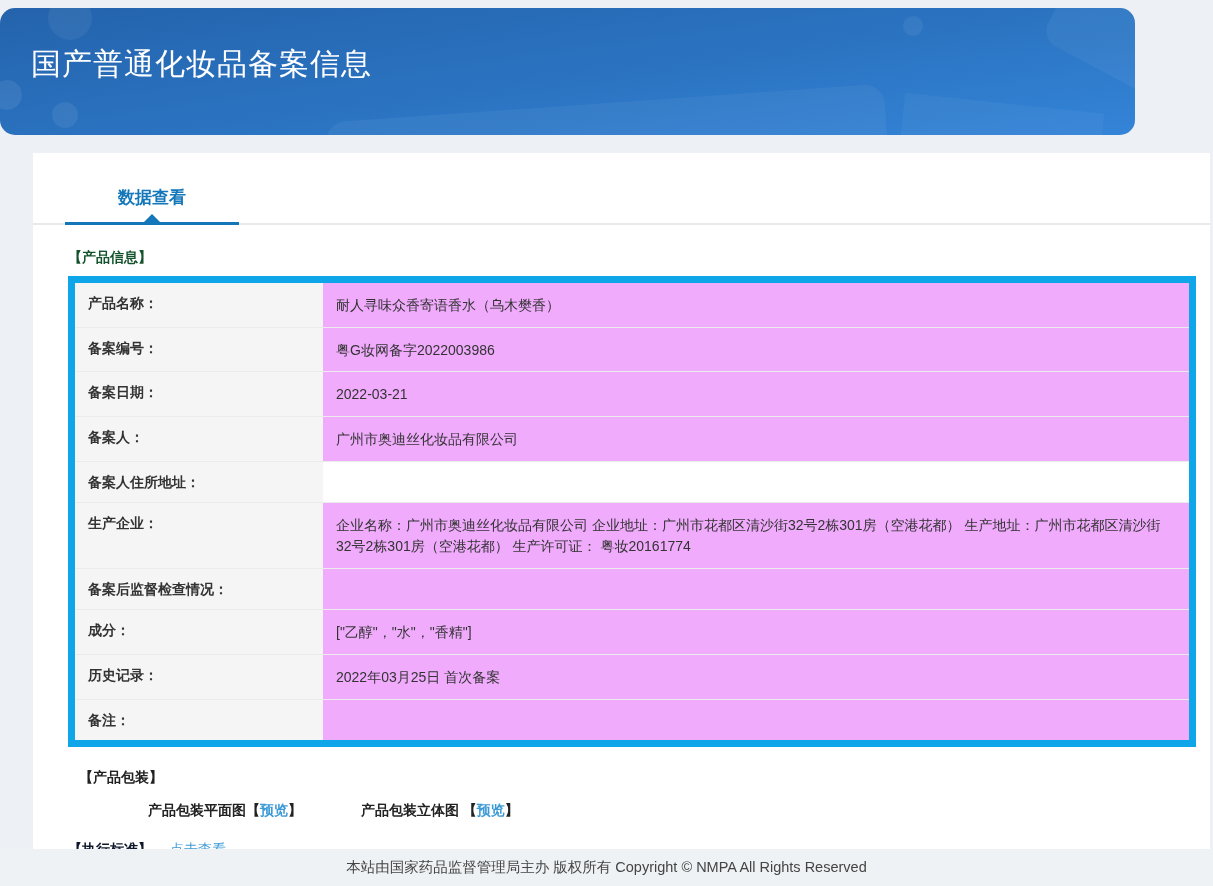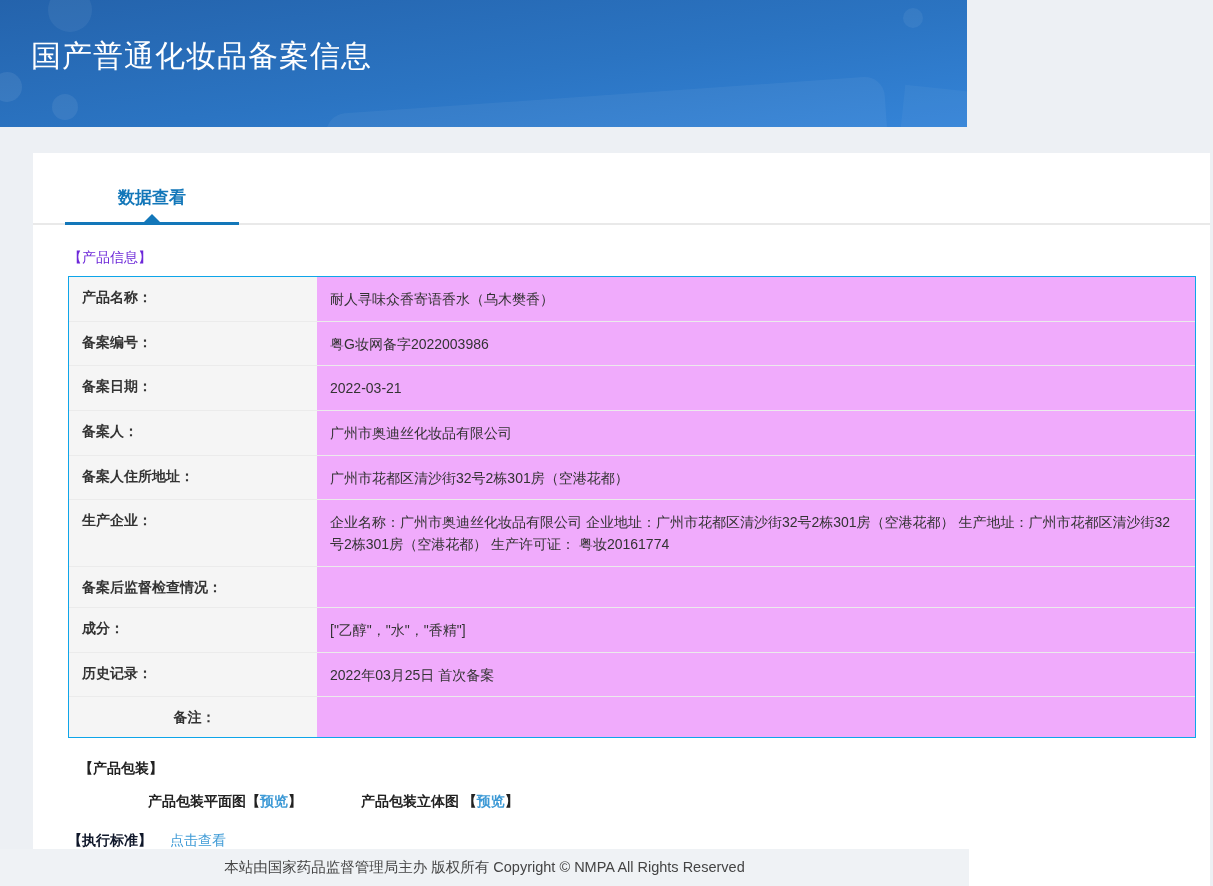--- a/index.html
+++ b/index.html
@@ -5,24 +5,25 @@
   * { box-sizing: border-box; margin: 0; padding: 0; }
   html, body {
     width: 1213px; height: 886px;
     font-family: "Liberation Sans", "DejaVu Sans", sans-serif;
     background: #edf0f4;
     position: relative;
     overflow: hidden;
   }
   
   .header {
-    position: absolute; left: 0; top: 0;
-    width: 967px; height: 127px;
+    position: absolute; left: 0; top: 8px;
+    width: 1135px; height: 127px;
     background: linear-gradient(172deg, #2463ac 0%, #2b74c2 55%, #3484d8 100%);
     overflow: hidden;
+    border-radius: 15px;
   }
   .header .deco { position: absolute; background: rgba(255,255,255,0.06); }
   .deco.c1 { width: 44px; height: 44px; border-radius: 50%; left: 48px; top: -12px; }
   .deco.c2 { width: 30px; height: 30px; border-radius: 50%; left: -8px; top: 72px; background: rgba(255,255,255,0.08); }
   .deco.c3 { width: 26px; height: 26px; border-radius: 50%; left: 52px; top: 94px; background: rgba(255,255,255,0.07); }
   .deco.c4 { width: 20px; height: 20px; border-radius: 50%; left: 903px; top: 8px; }
   .deco.p1 { width: 220px; height: 140px; left: 1060px; top: -50px; transform: rotate(28deg); border-radius: 18px; background: rgba(255,255,255,0.05); }
   .deco.p2 { width: 560px; height: 170px; left: 330px; top: 95px; transform: rotate(-4deg); border-radius: 20px; background: rgba(255,255,255,0.05); }
   .deco.p3 { width: 200px; height: 90px; left: 900px; top: 95px; transform: rotate(6deg); background: rgba(255,255,255,0.04); }
   .header h1 {
@@ -51,30 +52,30 @@
   }
   .tab .tri {
     position: absolute; left: 50%; bottom: 0; transform: translateX(-50%);
     width: 0; height: 0;
     border-left: 8px solid transparent;
     border-right: 8px solid transparent;
     border-bottom: 8px solid #1377b9;
   }
   .section-title {
     margin: 24px 8px 0 35px;
-    font-size: 14px; font-weight: normal; color: #6d28d9;
+    font-size: 14px; font-weight: bold; color: #14532d;
   }
   
   .info-table {
     margin: 9px 0 0 35px;
     width: 1128px;
-    border: 1px solid #0ea5e9;
+    border: 7px solid #0ea5e9;
   }
   .info-row { display: flex; border-bottom: 1px solid #ebebeb; min-height: 40px; }
-  .info-row:last-child { border-bottom: none; text-align: center; }
+  .info-row:last-child { border-bottom: none; }
   .cell-label {
     width: 248px; flex: 0 0 248px;
     background: #f5f5f5;
     padding: 12px 10px 10px 13px;
     font-size: 14px; font-weight: bold; color: #333;
   }
   .cell-value {
     flex: 1;
     background: #f0abfc;
     padding: 12px 24px 10px 13px;
@@ -87,21 +88,21 @@
   .pkg-item + .pkg-item { margin-left: 55px; }
   .bracket { font-weight: bold; color: #222; }
   a.link { color: #3e9ad6; text-decoration: none; cursor: pointer; }
   .std-line { margin: 21px 0 0 35px; font-size: 14px; }
   .std-line + .std-line { margin-top: 14px; }
   .std-title { font-weight: bold; color: #0f172a; display: inline-block; }
   .std-line a.link { margin-left: 14px; }
   
   .footer {
     position: absolute; left: 0; bottom: 0;
-    width: 969px; height: 37px;
+    width: 1213px; height: 37px;
     background: #eff2f5;
     text-align: center;
     font-size: 14.5px; color: #444;
     line-height: 37px;
   }
 </style>
 </head>
 <body>
 
 <div class="header">
@@ -138,21 +139,20 @@
     <div class="info-row">
       <div class="cell-label">备案日期：</div>
       <div class="cell-value">2022-03-21</div>
     </div>
     <div class="info-row">
       <div class="cell-label">备案人：</div>
       <div class="cell-value">广州市奥迪丝化妆品有限公司</div>
     </div>
     <div class="info-row">
       <div class="cell-label">备案人住所地址：</div>
-      <div class="cell-value">广州市花都区清沙街32号2栋301房（空港花都）</div>
     </div>
     <div class="info-row">
       <div class="cell-label">生产企业：</div>
       <div class="cell-value">企业名称：广州市奥迪丝化妆品有限公司 企业地址：广州市花都区清沙街32号2栋301房（空港花都） 生产地址：广州市花都区清沙街32号2栋301房（空港花都） 生产许可证： 粤妆20161774</div>
     </div>
     <div class="info-row">
       <div class="cell-label">备案后监督检查情况：</div>
       <div class="cell-value"></div>
     </div>
     <div class="info-row">

